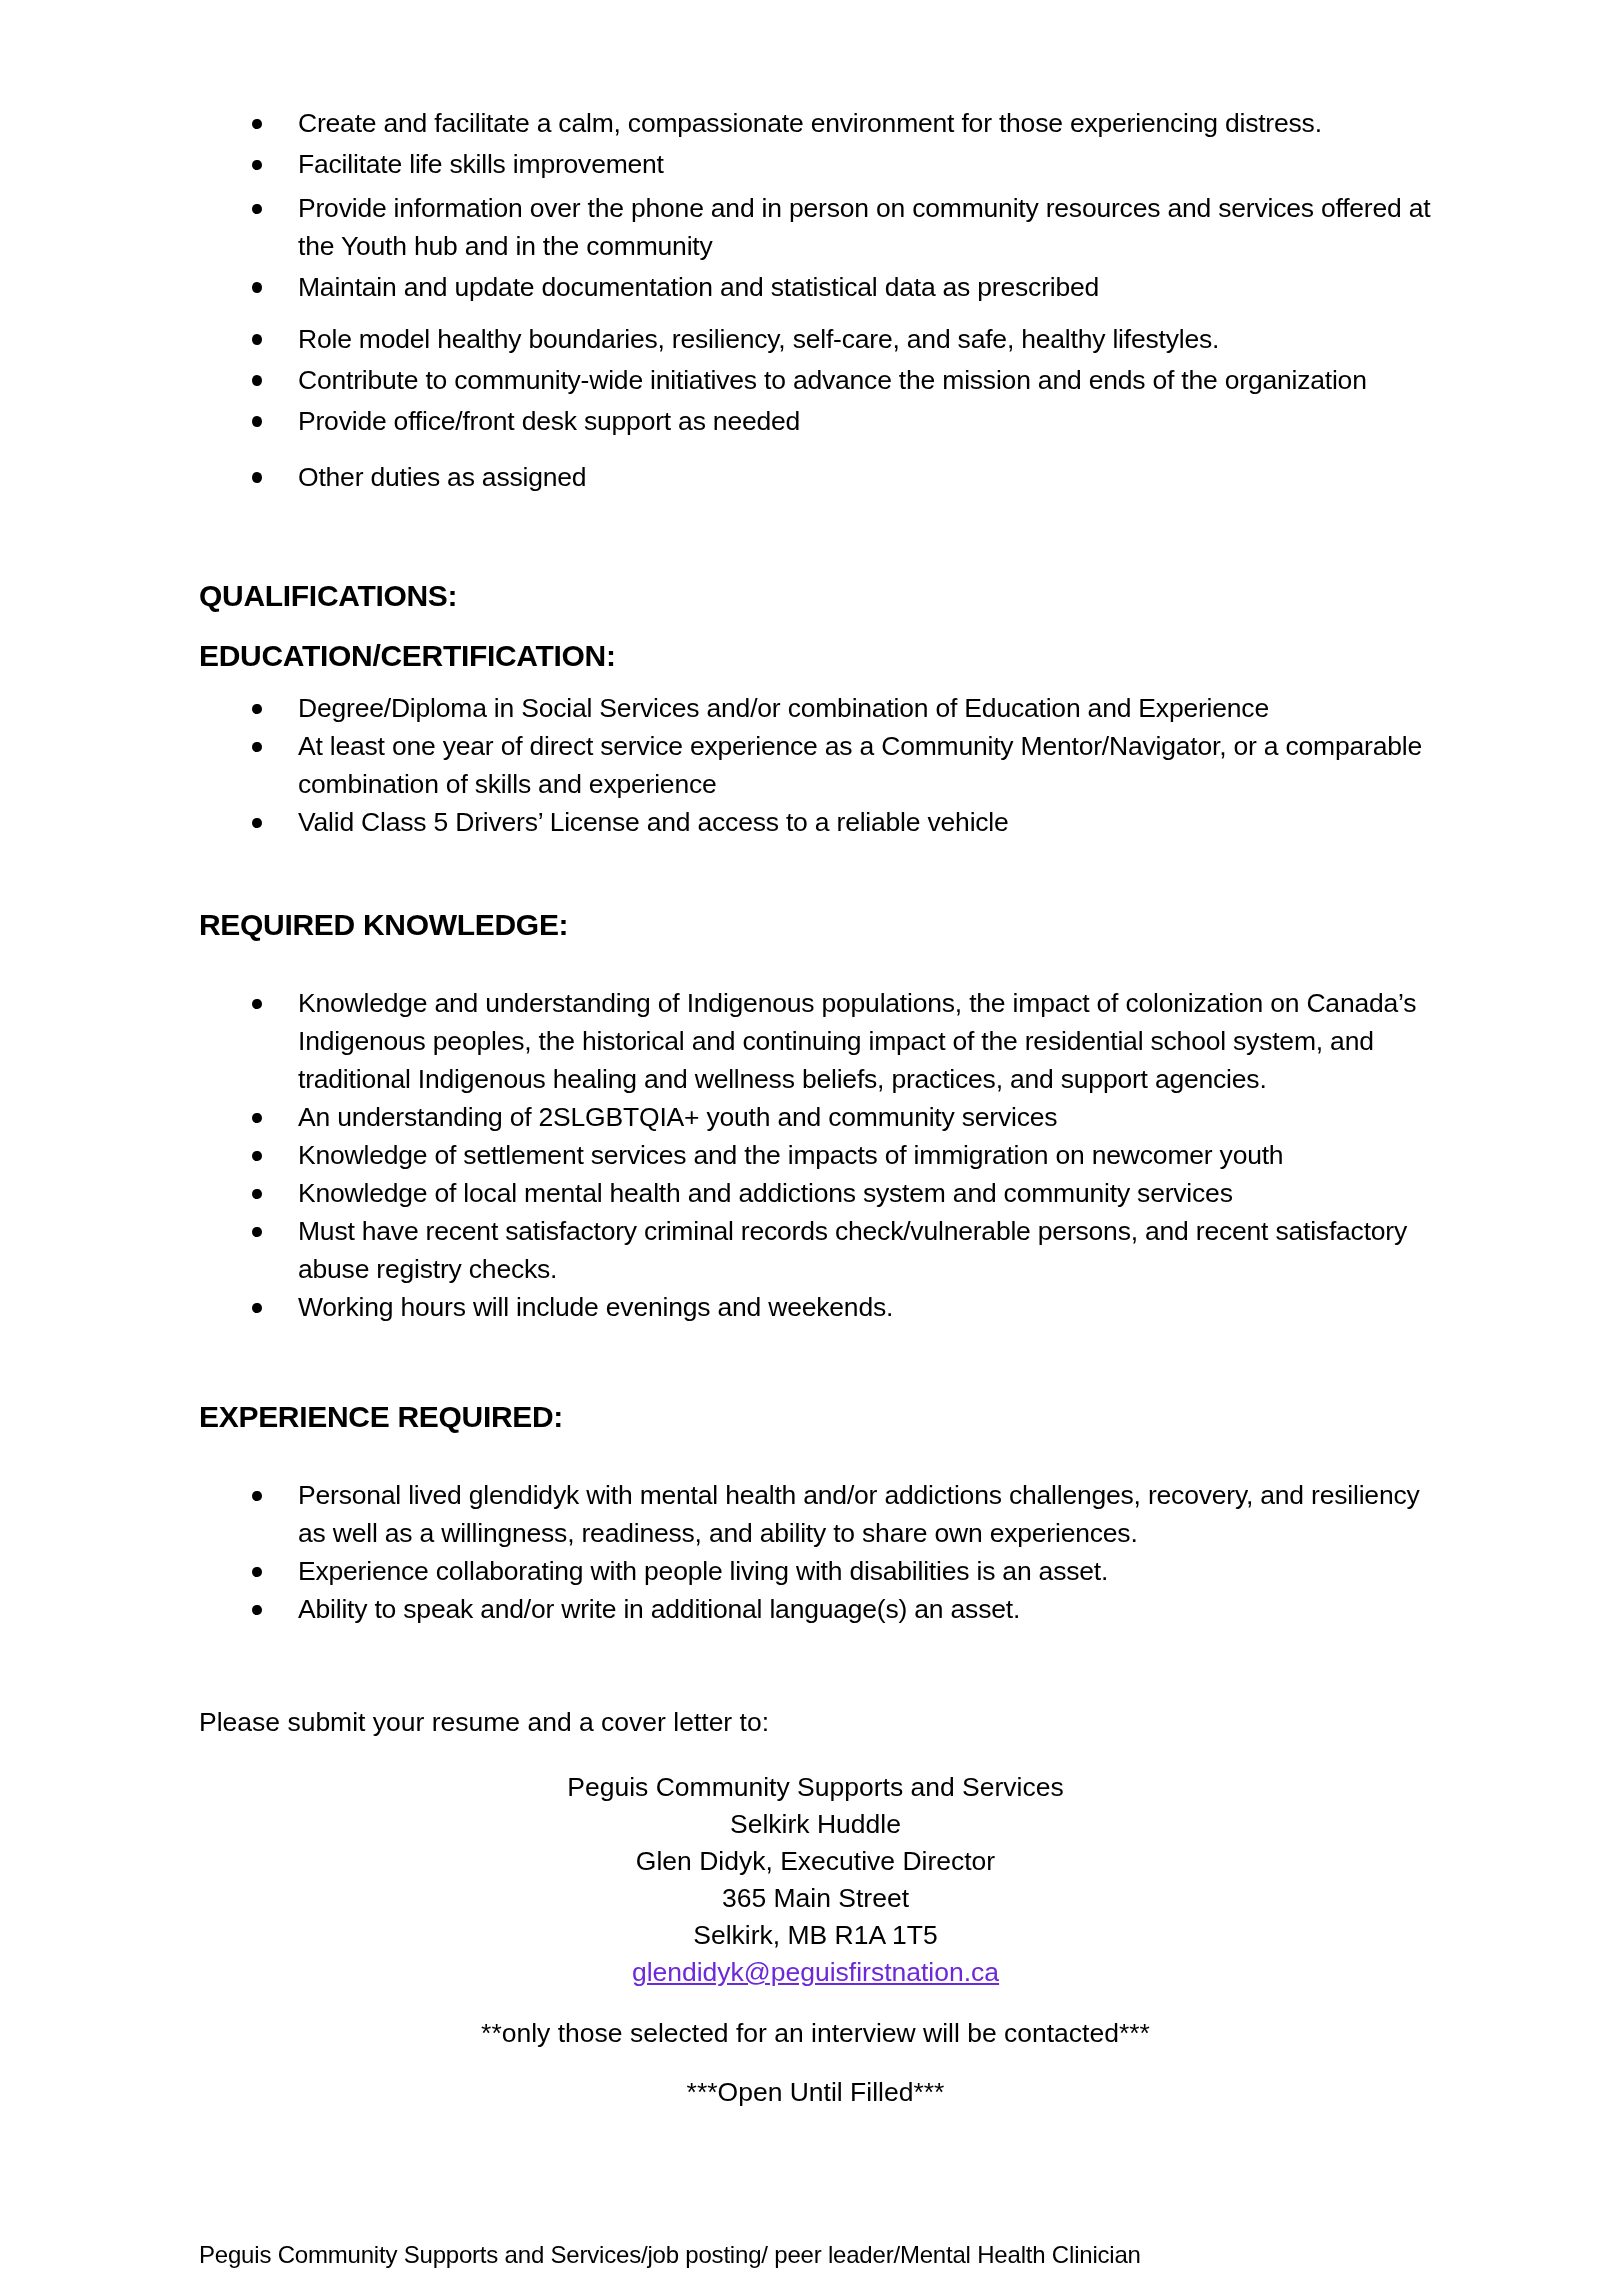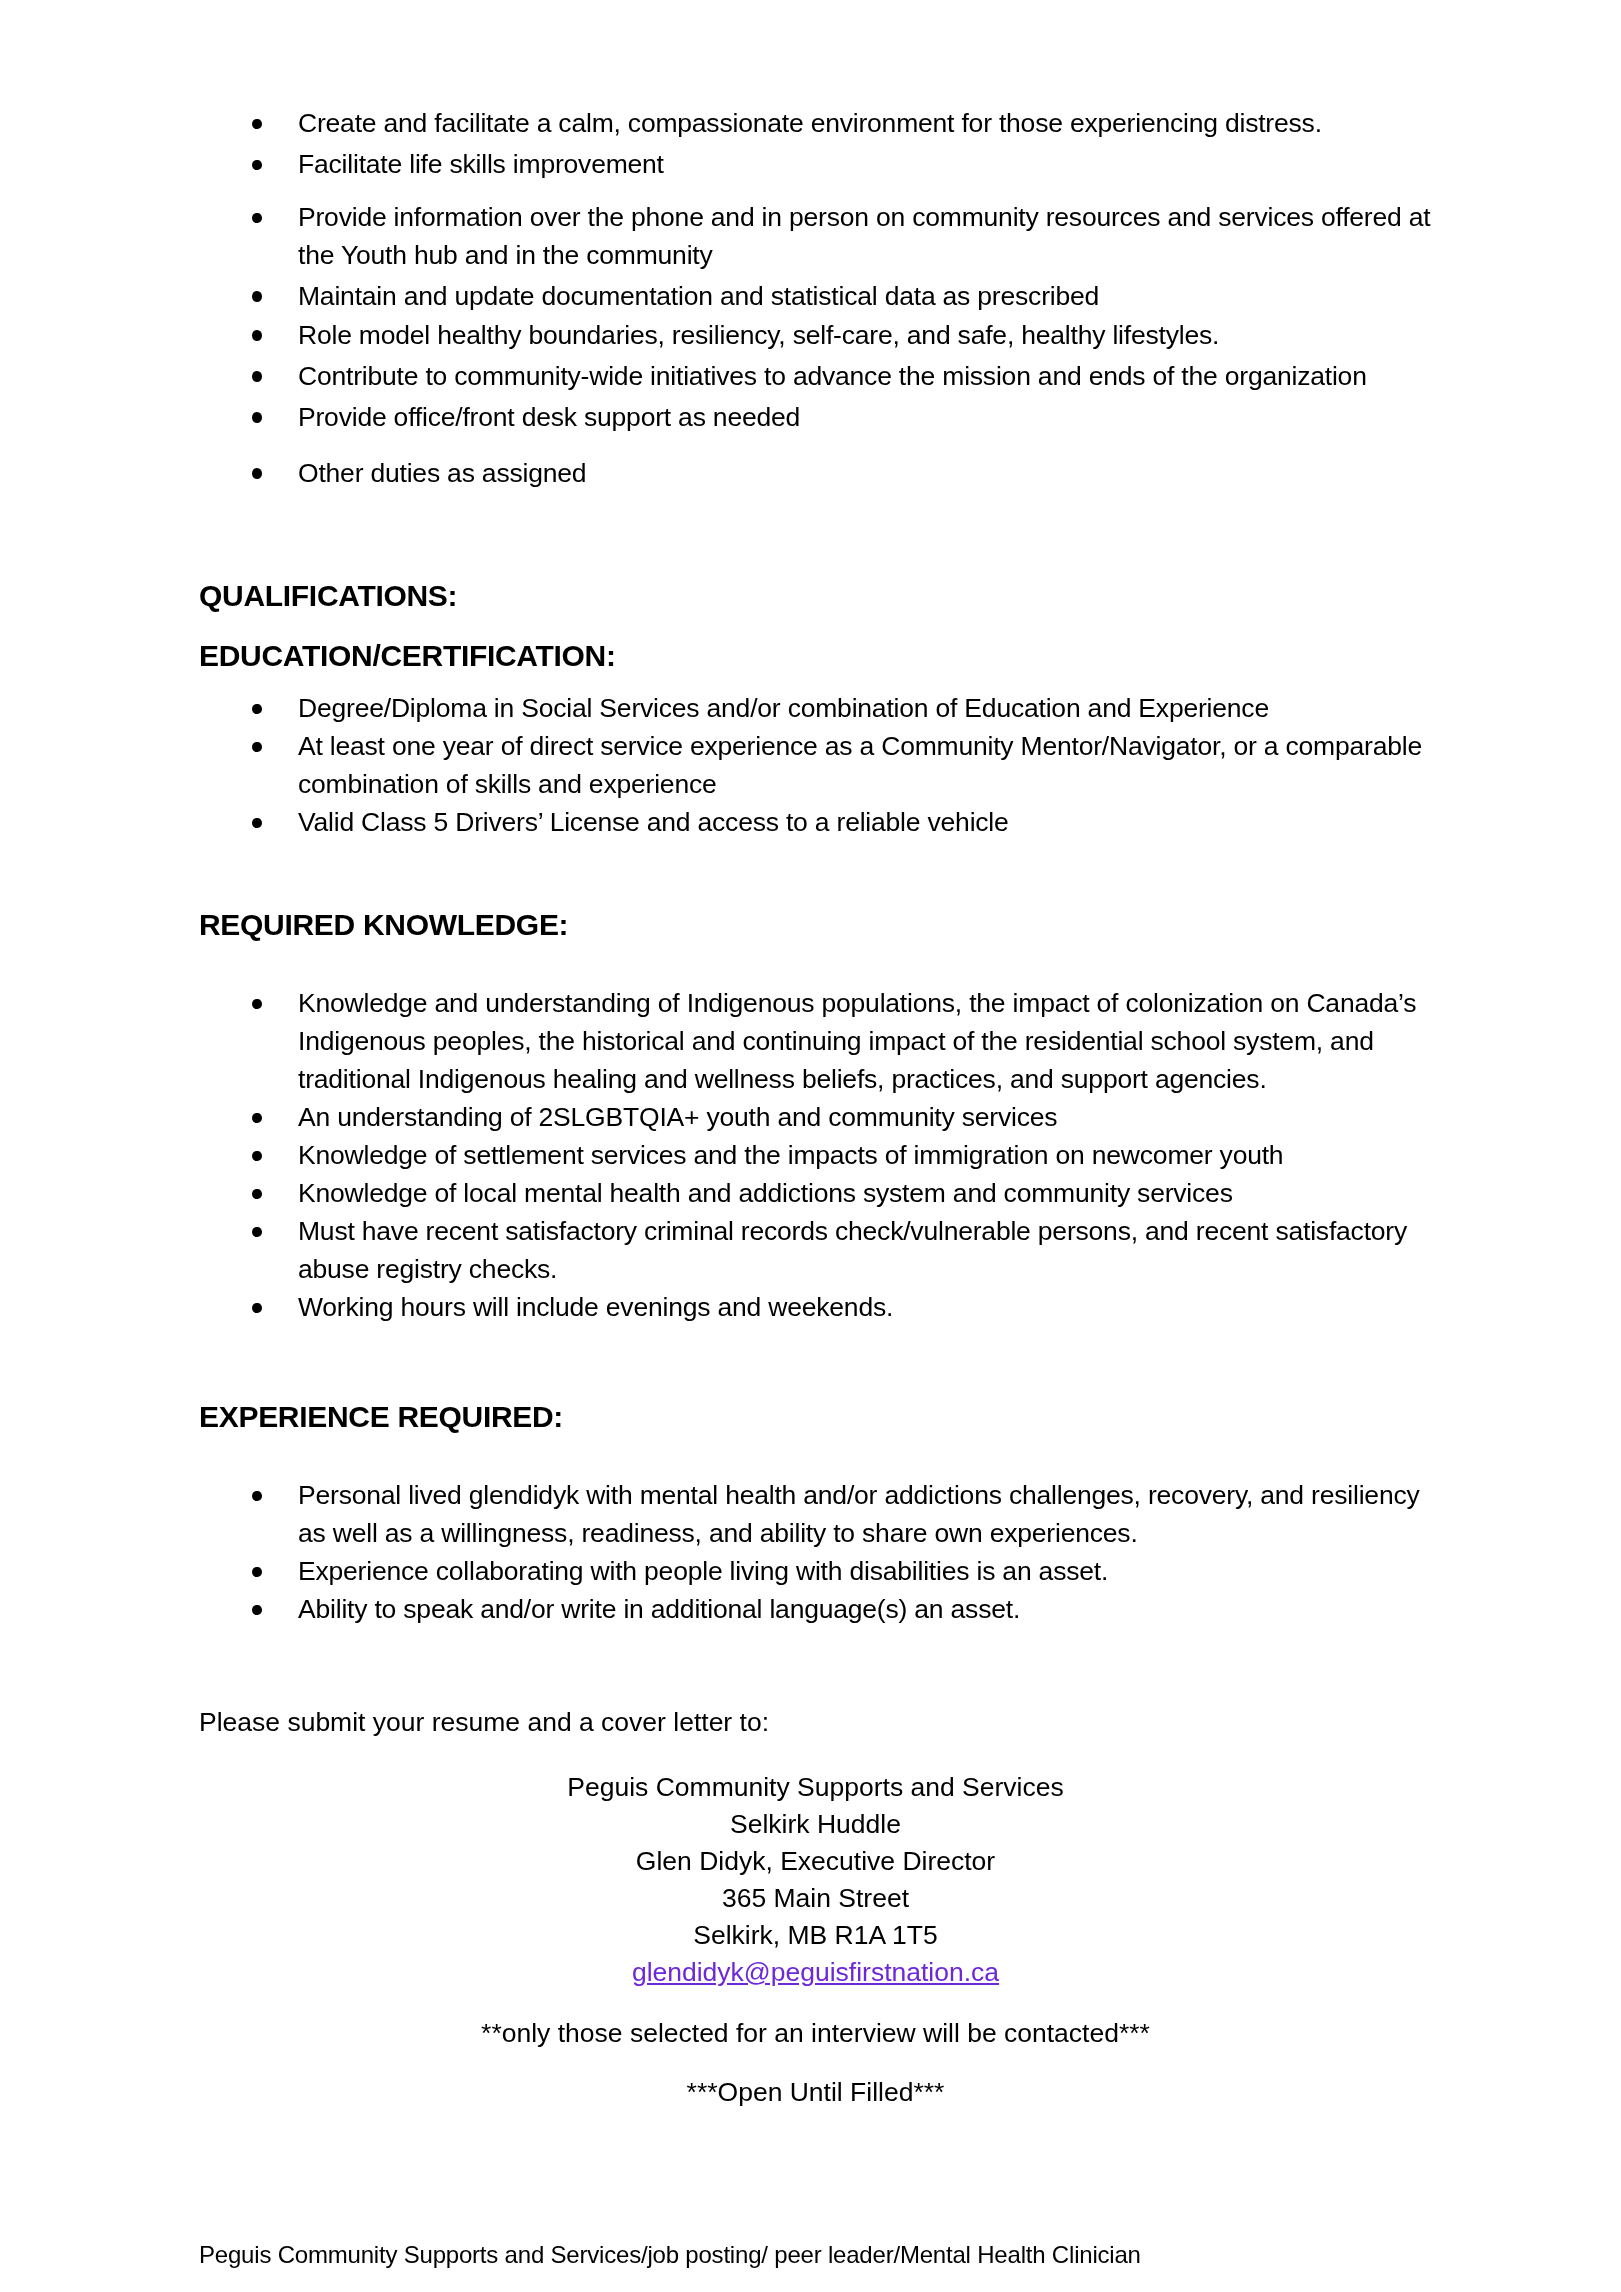--- a/index.html
+++ b/index.html
@@ -16,23 +16,23 @@
   .footer { position:absolute; left:199px; top:2241px; font-size:24px; letter-spacing:-0.2px; }
 </style>
 </head>
 <body>
 
 <div class="page">
 
   <div class="blk" style="top:104px;">
     <ul>
       <li style="margin-bottom:2.9px"><span class="dot"></span><span>Create and facilitate a calm, compassionate environment for those experiencing distress.</span></li>
-      <li style="margin-bottom:15px"><span class="dot"></span><span>Facilitate life skills improvement</span></li>
+      <li style="margin-bottom:6px"><span class="dot"></span><span>Facilitate life skills improvement</span></li>
       <li style="margin-bottom:2.9px"><span class="dot"></span><span>Provide information over the phone and in person on community resources and services offered at the Youth hub and in the community</span></li>
-      <li style="margin-bottom:1px"><span class="dot"></span><span>Maintain and update documentation and statistical data as prescribed</span></li>
+      <li style="margin-bottom:14px"><span class="dot"></span><span>Maintain and update documentation and statistical data as prescribed</span></li>
       <li style="margin-bottom:2.9px"><span class="dot"></span><span>Role model healthy boundaries, resiliency, self-care, and safe, healthy lifestyles.</span></li>
       <li style="margin-bottom:2.9px"><span class="dot"></span><span>Contribute to community-wide initiatives to advance the mission and ends of the organization</span></li>
       <li style="margin-bottom:18px"><span class="dot"></span><span>Provide office/front desk support as needed</span></li>
       <li><span class="dot"></span><span>Other duties as assigned</span></li>
     </ul>
   </div>
 
   <div class="h" style="top:579px;">QUALIFICATIONS:</div>
   <div class="h" style="top:639px;">EDUCATION/CERTIFICATION:</div>
 

